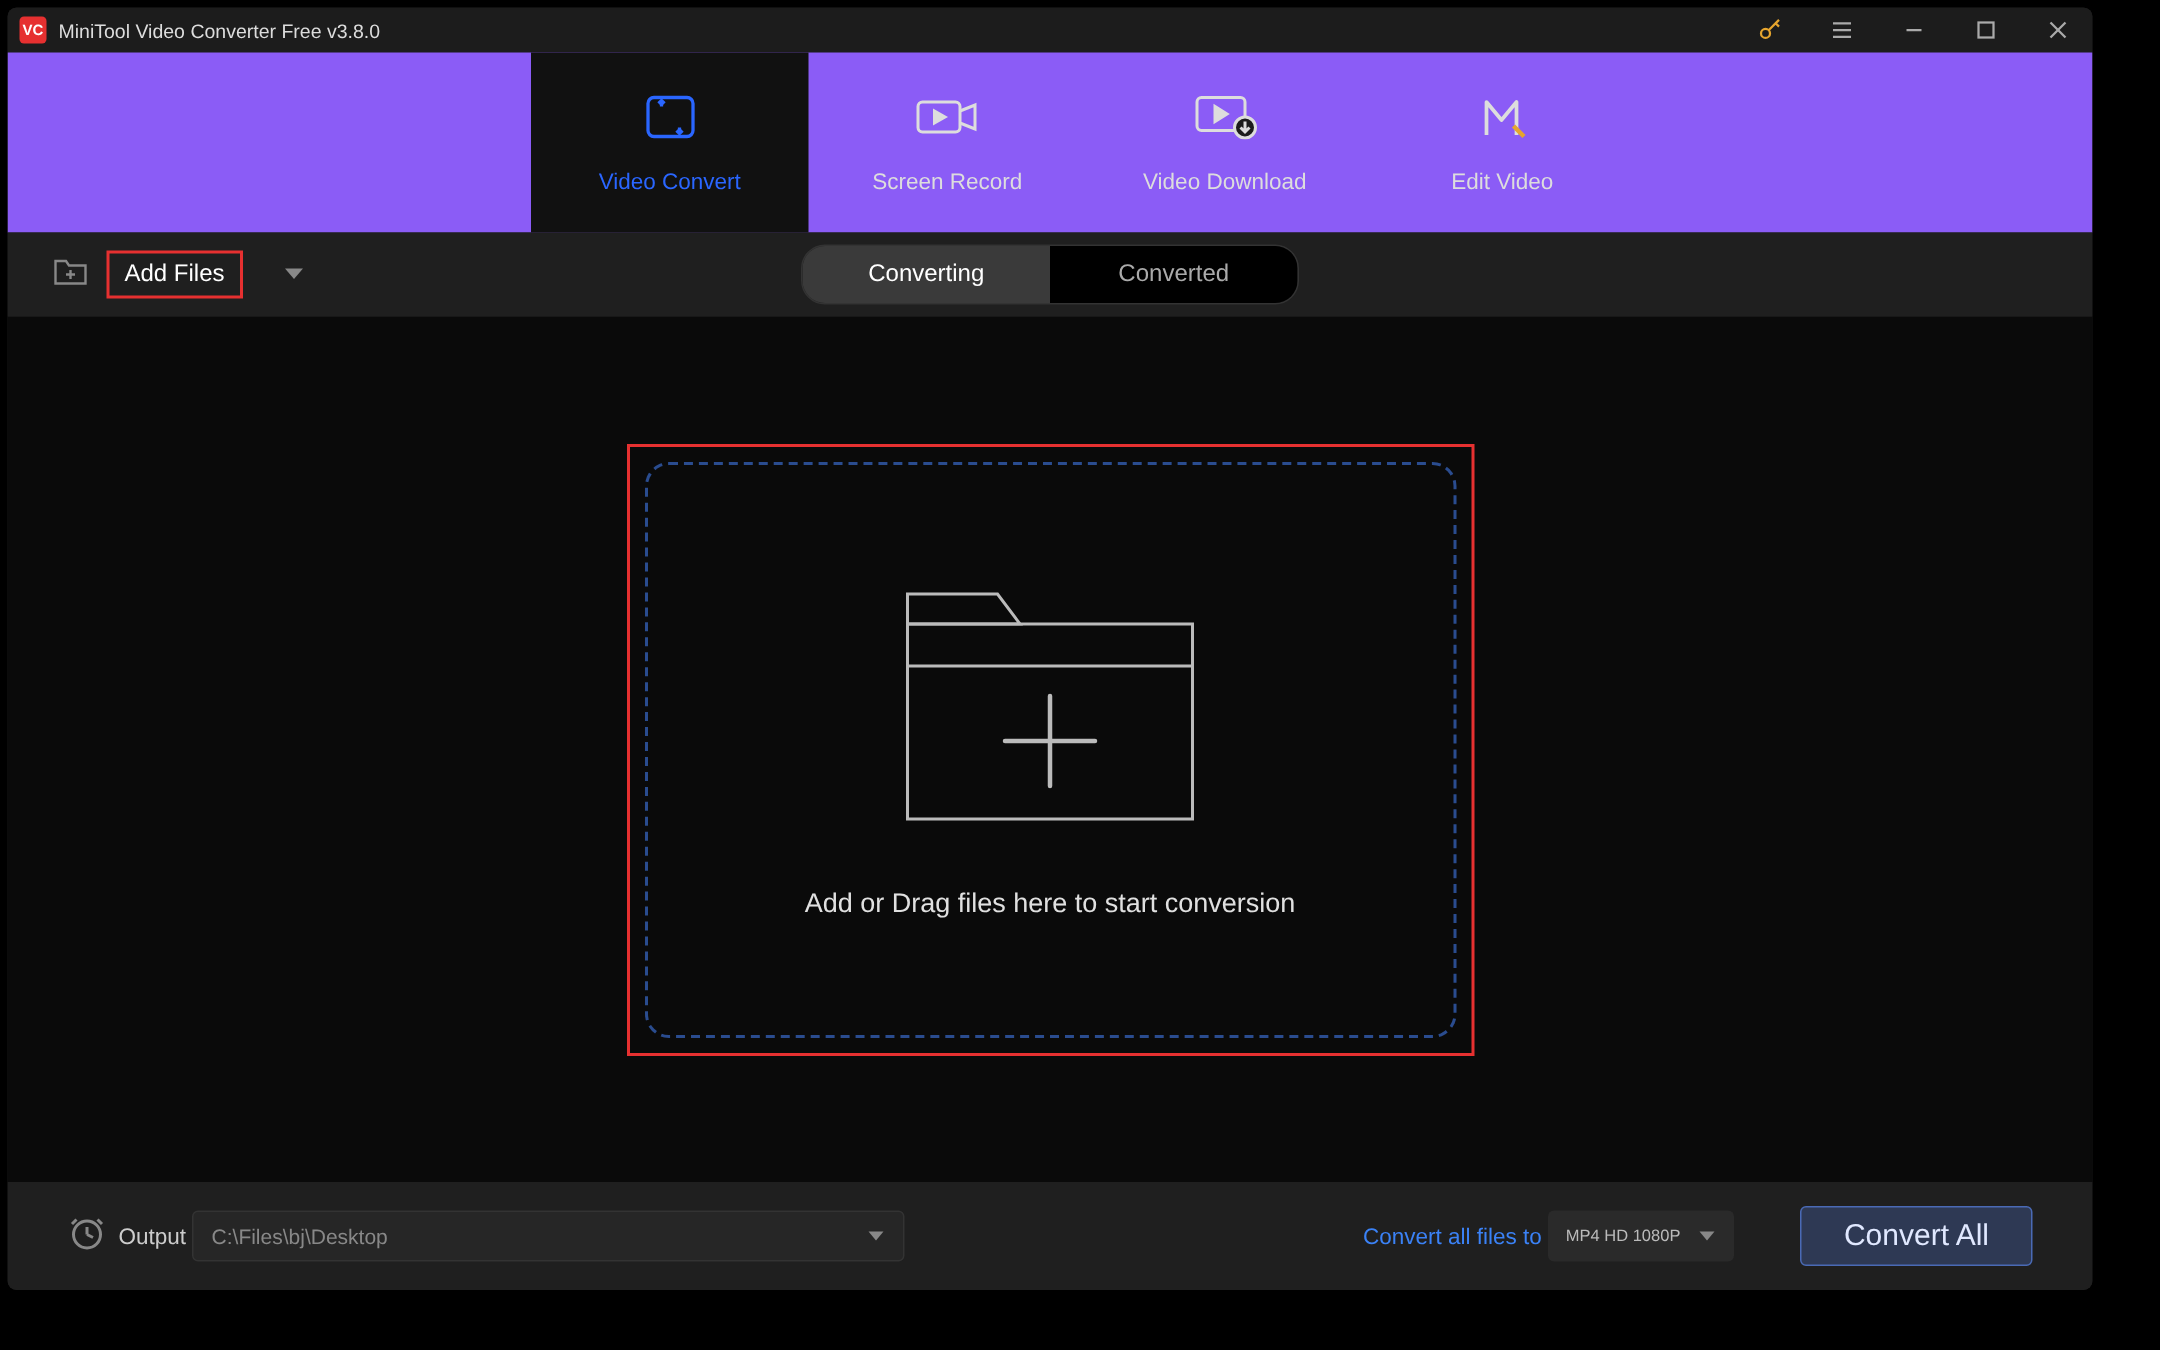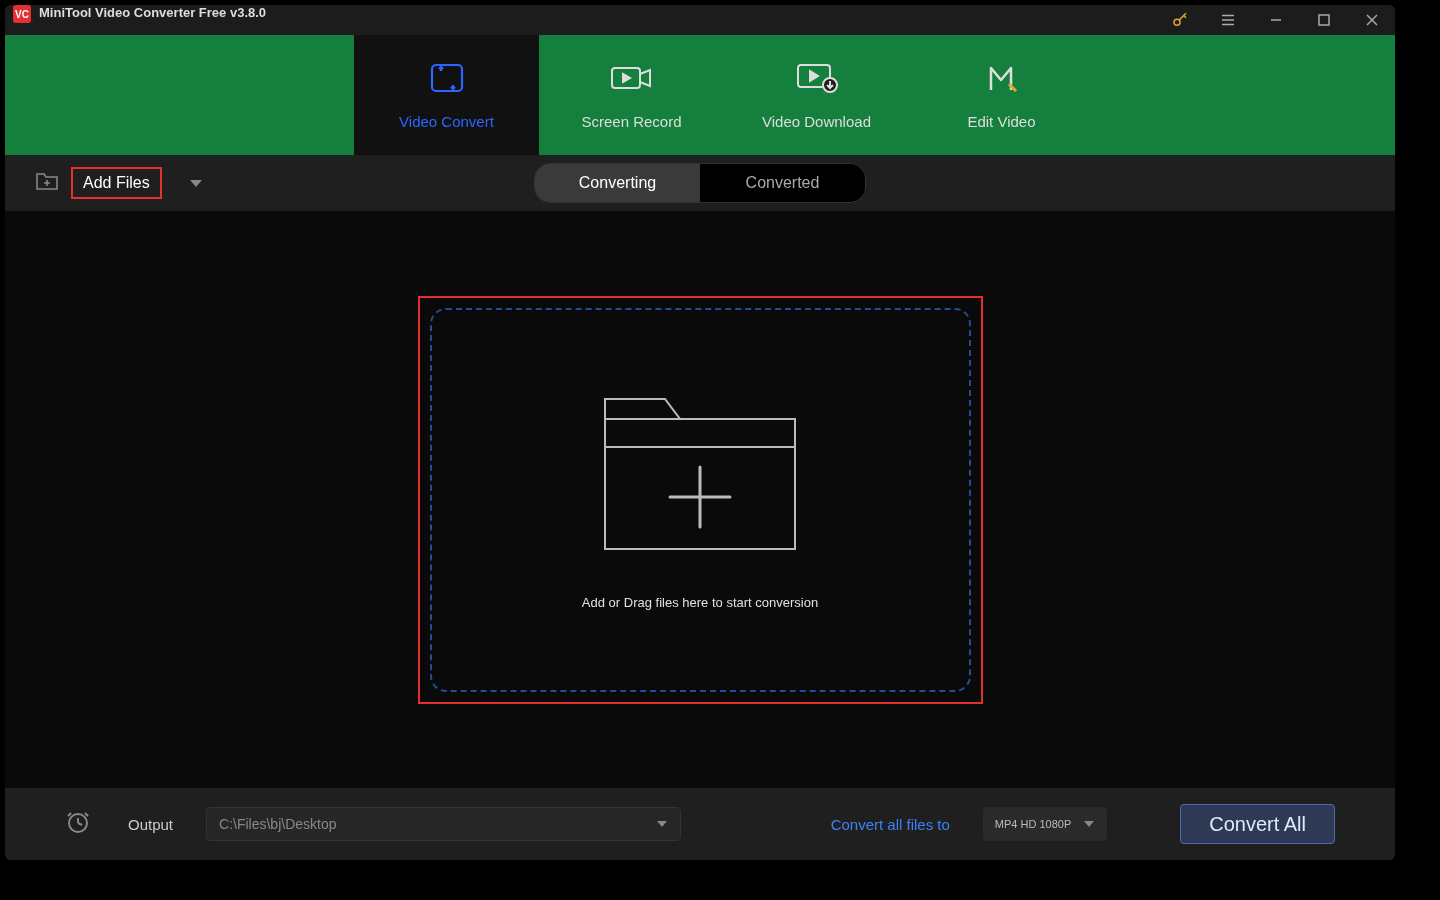--- a/index.html
+++ b/index.html
@@ -18,43 +18,43 @@
   background: #1a1a1a;
   border-radius: 6px;
   display: flex;
   flex-direction: column;
   overflow: hidden;
 }
 .titlebar {
   height: 30px;
   background: #1c1c1c;
   display: flex;
-  align-items: flex-start;
+  align-items: center;
   padding: 0 8px;
 }
 .app-icon {
   width: 18px;
   height: 18px;
   background: #e63030;
   border-radius: 3px;
   display: flex;
   align-items: center;
   justify-content: center;
   color: #fff;
   font-size: 10px;
   font-weight: bold;
   margin-right: 8px;
 }
-.title-text { font-size: 13px; color: #ddd; font-weight: bold; }
+.title-text { font-size: 13px; color: #ddd; }
 .titlebar-spacer { flex: 1; }
 .win-controls { display: flex; gap: 18px; align-items: center; }
 .win-btn { width: 30px; height: 30px; display:flex; align-items:center; justify-content:center; cursor:pointer; color:#aaa; }
 .nav-tabs {
   height: 120px;
-  background: #15803d;
+  background: #8b5cf6;
   display: flex;
   align-items: stretch;
   justify-content: center;
   padding-left: 48px;
 }
 .nav-tab {
   width: 185px;
   display: flex;
   flex-direction: column;
   align-items: center;
@@ -123,28 +123,28 @@
   width:100%;
   height:100%;
   border:2px dashed #2a4c8f;
   border-radius:16px;
   display:flex;
   flex-direction:column;
   align-items:center;
   justify-content:center;
   gap:36px;
 }
-.drop-text { color:#e0e0e0; font-size:13px; }
+.drop-text { color:#e0e0e0; font-size:18px; }
 .footer {
   height:72px;
   background:#1f1f1f;
   display:flex;
   align-items:center;
-  padding:0 60px;
-  gap:33px;
+  padding:0 40px;
+  gap:4px;
 }
 .clock { color:#888; }
 .output-label { color:#ccc; font-size:15px; margin-left:4px; }
 .path-select {
   flex:0 0 475px;
   height:34px;
   background:#262626;
   border:1px solid #333;
   border-radius:4px;
   display:flex;

